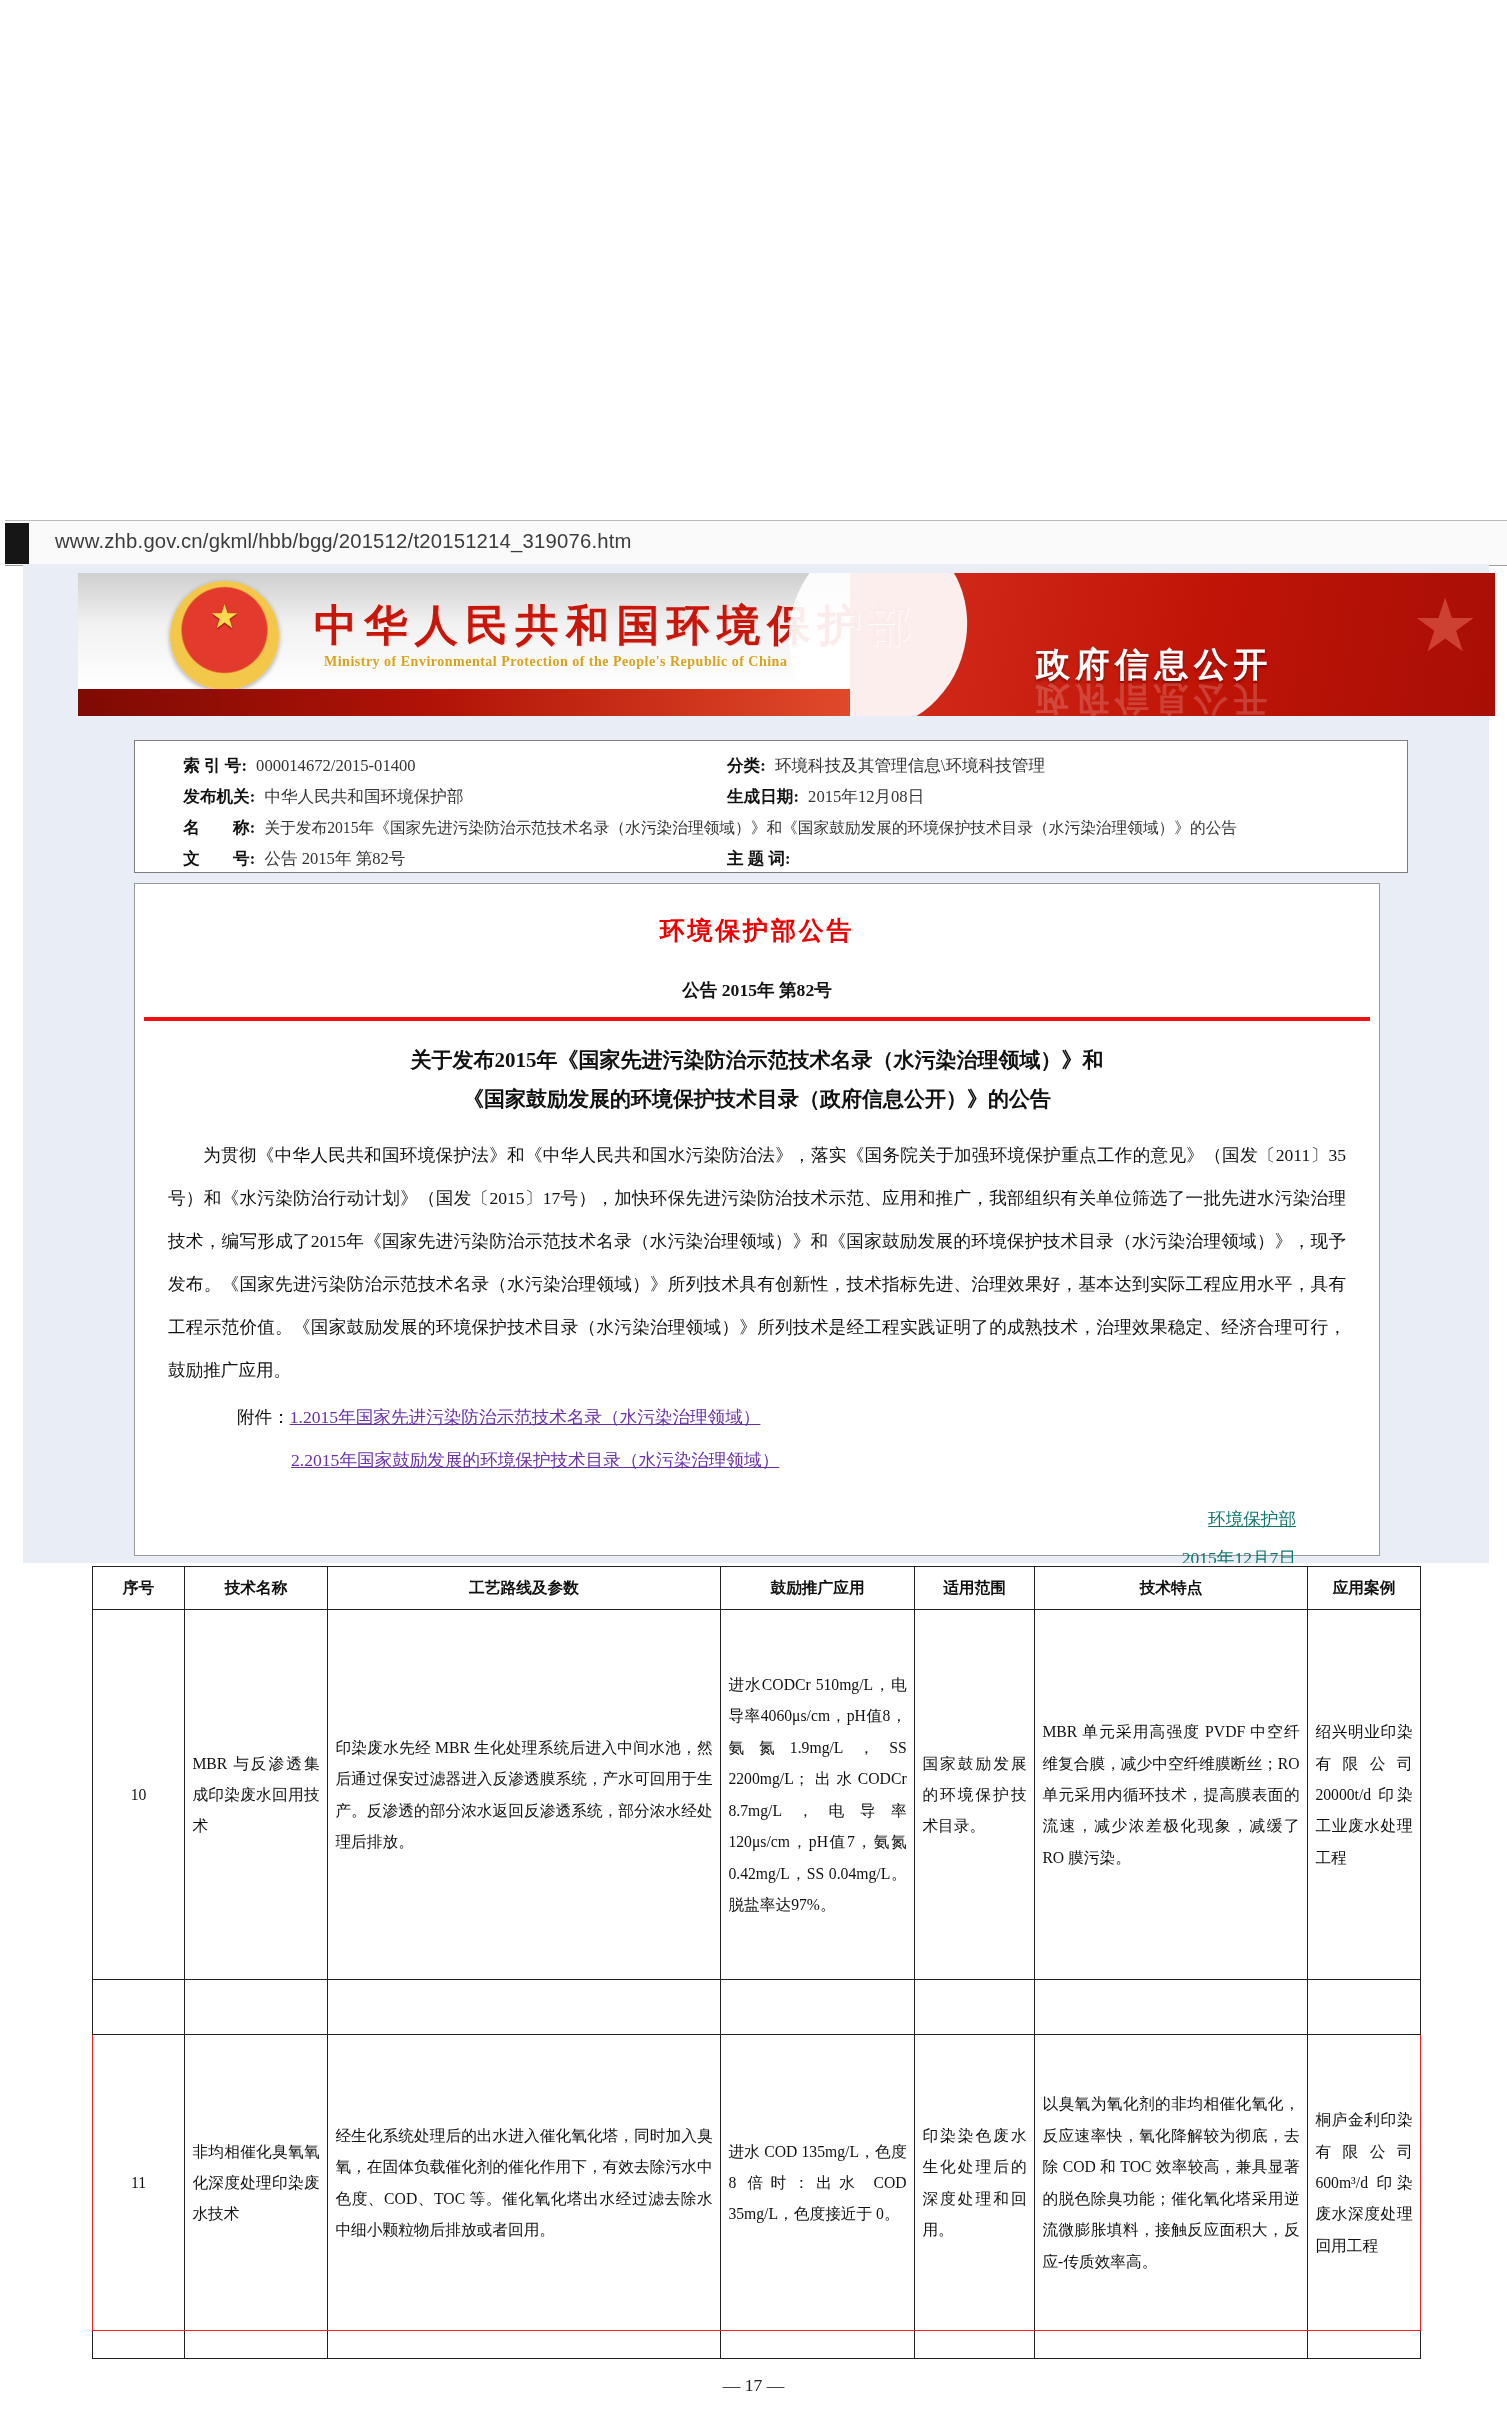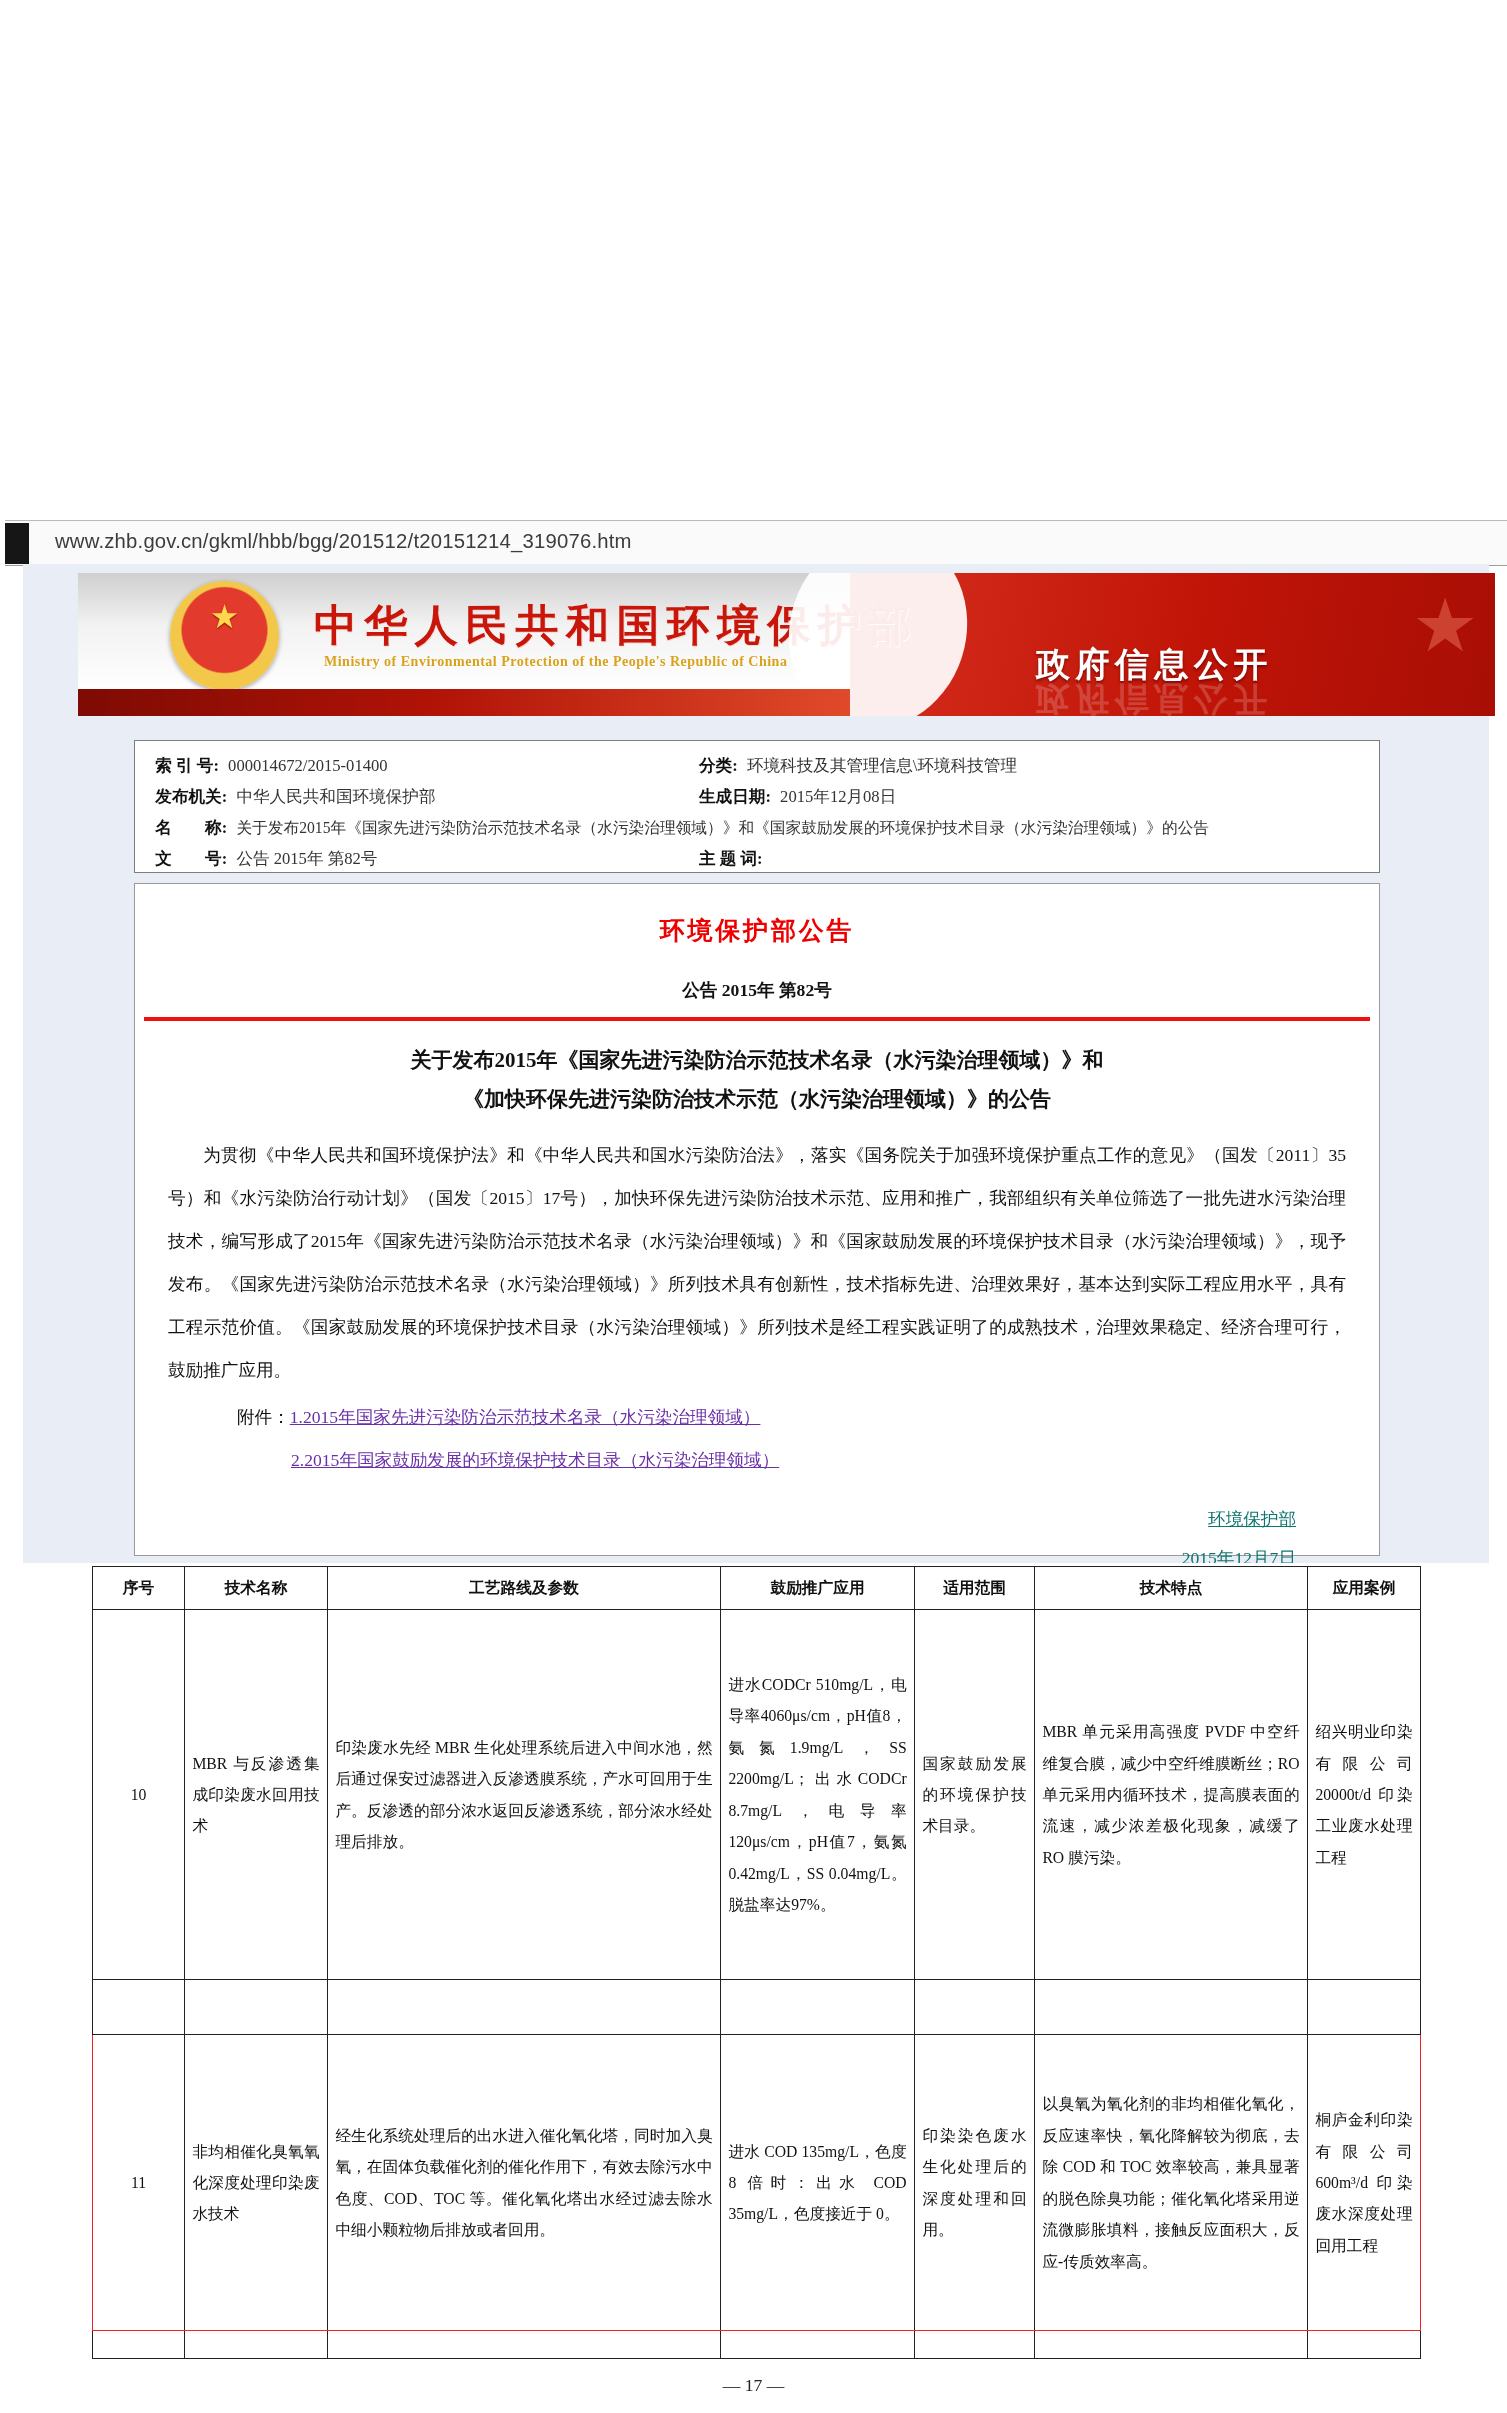--- a/index.html
+++ b/index.html
@@ -36,21 +36,21 @@
   .org-en{position:absolute;left:246px;top:81px;font-size:14px;font-weight:bold;color:#d9a21c;
           letter-spacing:0.5px;white-space:nowrap;text-shadow:0 0.9px 0 #fff;}
   .gov-open{position:absolute;right:222px;bottom:28px;font-size:34px;font-weight:bold;color:#ffffff;
             letter-spacing:5.5px;text-shadow:0 1.8px 2.8px rgba(80,0,0,.6);}
   .gov-open-reflect{position:absolute;right:222px;bottom:-5.5px;font-size:34px;font-weight:bold;color:#ffffff;
             letter-spacing:5.5px;opacity:.18;transform:scaleY(-1);}
   .banner-star{position:absolute;right:16.6px;top:9.2px;font-size:74px;color:#e86a55;opacity:.55;}
 
   
   .meta-box{position:absolute;left:111px;top:176px;width:1244px;height:131px;background:#ffffff;
-            border:1.8px solid #7d7d7d;font-size:16.6px;}
+            border:1.8px solid #7d7d7d;font-size:16.6px;padding-left:28px;}
   .meta-row{position:relative;height:31px;line-height:31px;white-space:nowrap;}
   .meta-row:first-child{margin-top:9.2px;}
   .m-left{position:absolute;left:20.3px;}
   .m-right{position:absolute;left:564px;}
   .m-label{font-weight:bold;color:#111;}
   .m-val{color:#333;margin-left:9.2px;}
 
   
   .doc-box{position:absolute;left:111px;top:319px;width:1244px;height:671px;background:#ffffff;
            border:1.8px solid #9a9a9a;}
@@ -131,21 +131,21 @@
         <span class="m-right"><span class="m-label">主 题 词:</span><span class="m-val"></span></span>
       </div>
     </div>
 
     <div class="doc-box">
       <div class="doc-header">环境保护部公告</div>
       <div class="doc-number">公告 2015年 第82号</div>
       <div class="red-rule"></div>
       <div class="doc-title">
         <div>关于发布2015年《国家先进污染防治示范技术名录（水污染治理领域）》和</div>
-        <div>《加快环保先进污染防治技术示范（水污染治理领域）》的公告</div>
+        <div>《国家鼓励发展的环境保护技术目录（政府信息公开）》的公告</div>
       </div>
       <div class="doc-body">为贯彻《中华人民共和国环境保护法》和《中华人民共和国水污染防治法》，落实《国务院关于加强环境保护重点工作的意见》（国发〔2011〕35号）和《水污染防治行动计划》（国发〔2015〕17号），加快环保先进污染防治技术示范、应用和推广，我部组织有关单位筛选了一批先进水污染治理技术，编写形成了2015年《国家先进污染防治示范技术名录（水污染治理领域）》和《国家鼓励发展的环境保护技术目录（水污染治理领域）》，现予发布。《国家先进污染防治示范技术名录（水污染治理领域）》所列技术具有创新性，技术指标先进、治理效果好，基本达到实际工程应用水平，具有工程示范价值。《国家鼓励发展的环境保护技术目录（水污染治理领域）》所列技术是经工程实践证明了的成熟技术，治理效果稳定、经济合理可行，鼓励推广应用。</div>
       <div class="attach-block">
         <div>
           <span class="attach-label">附件：</span><a class="attach-link">1.2015年国家先进污染防治示范技术名录（水污染治理领域）</a>
         </div>
         <div class="attach-line2">
           <a class="attach-link">2.2015年国家鼓励发展的环境保护技术目录（水污染治理领域）</a>
         </div>
       </div>

